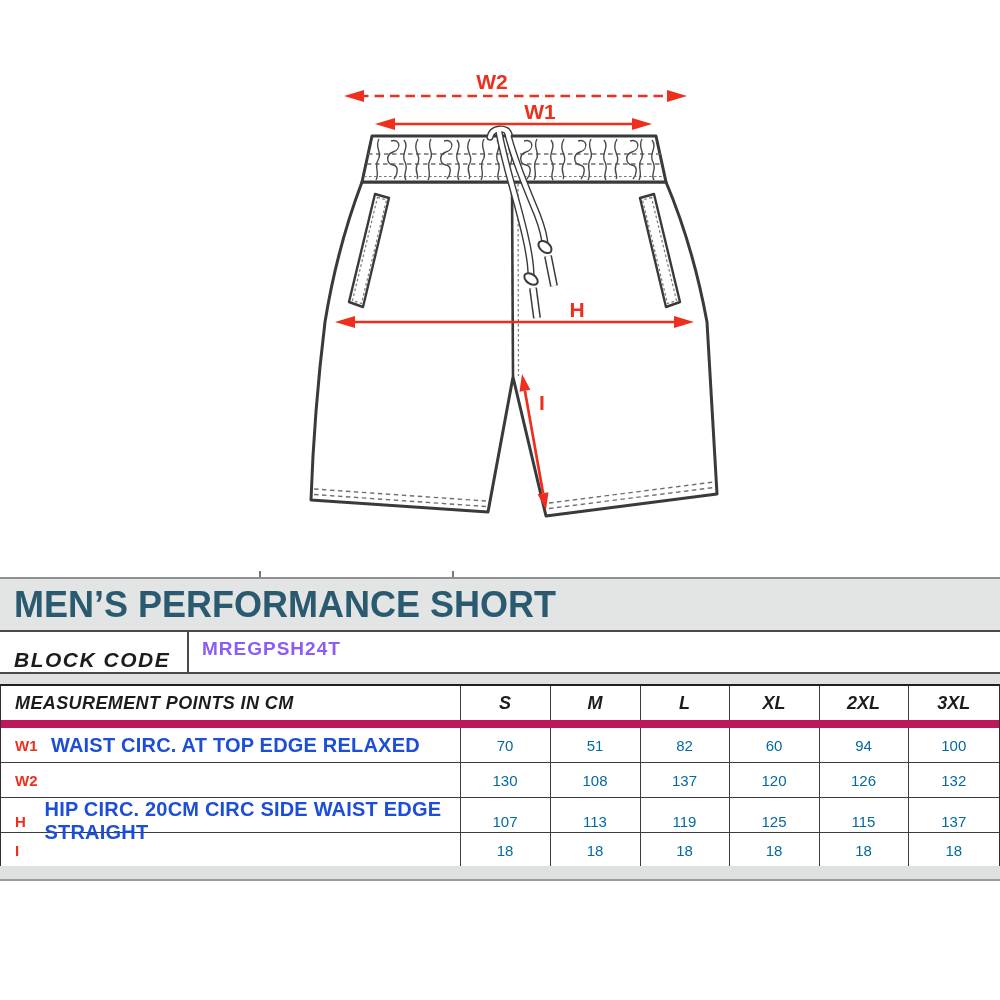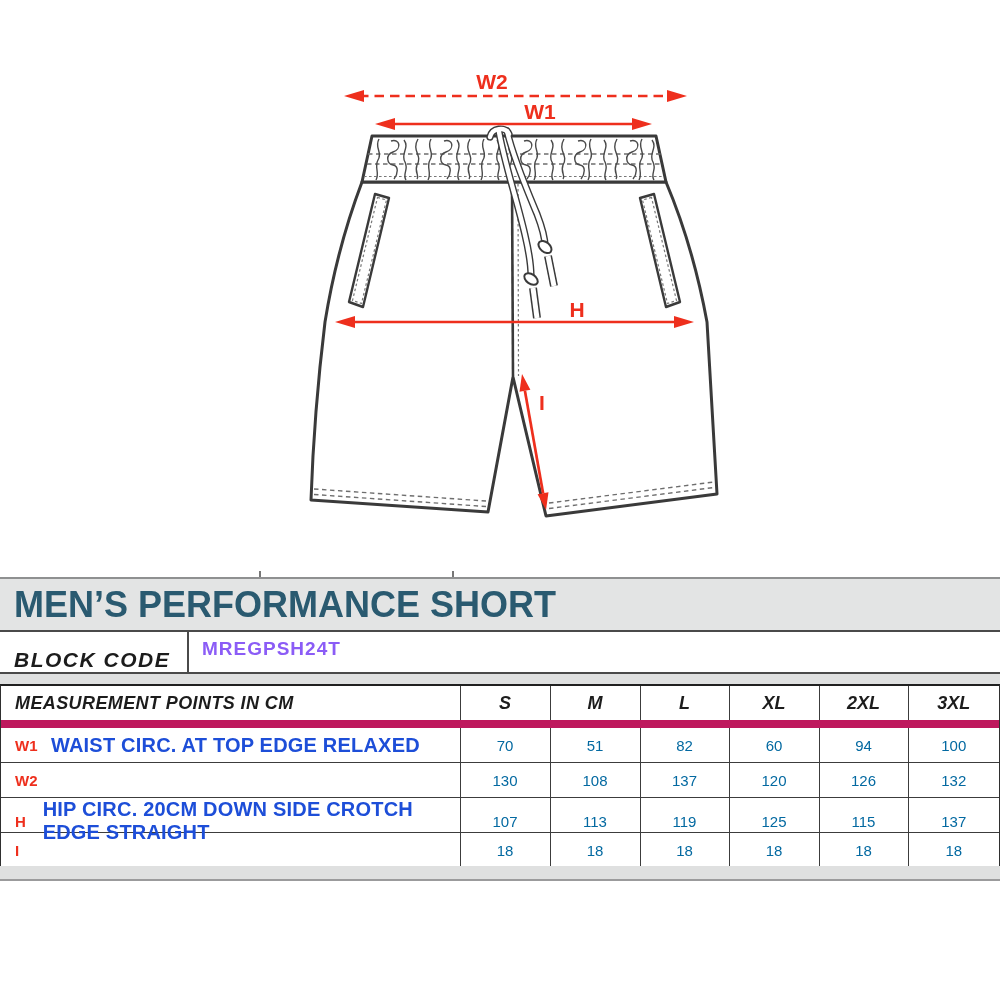--- a/index.html
+++ b/index.html
@@ -254,21 +254,21 @@
           <span class="row-val">126</span>
         </div>
       <div class="size-cell">
           <span class="row-val">132</span>
         </div>
     </div>
 
     <div class="trow">
       <div class="lab-cell">
         <span class="row-code">H</span>
-        <span class="row-name">HIP CIRC. 20CM DOWN SIDE CROTCH EDGE STRAIGHT</span>
+        <span class="row-name">HIP CIRC. 20CM CIRC SIDE WAIST EDGE STRAIGHT</span>
       </div>
       <div class="size-cell">
           <span class="row-val">107</span>
         </div>
       <div class="size-cell">
           <span class="row-val">113</span>
         </div>
       <div class="size-cell">
           <span class="row-val">119</span>
         </div>

